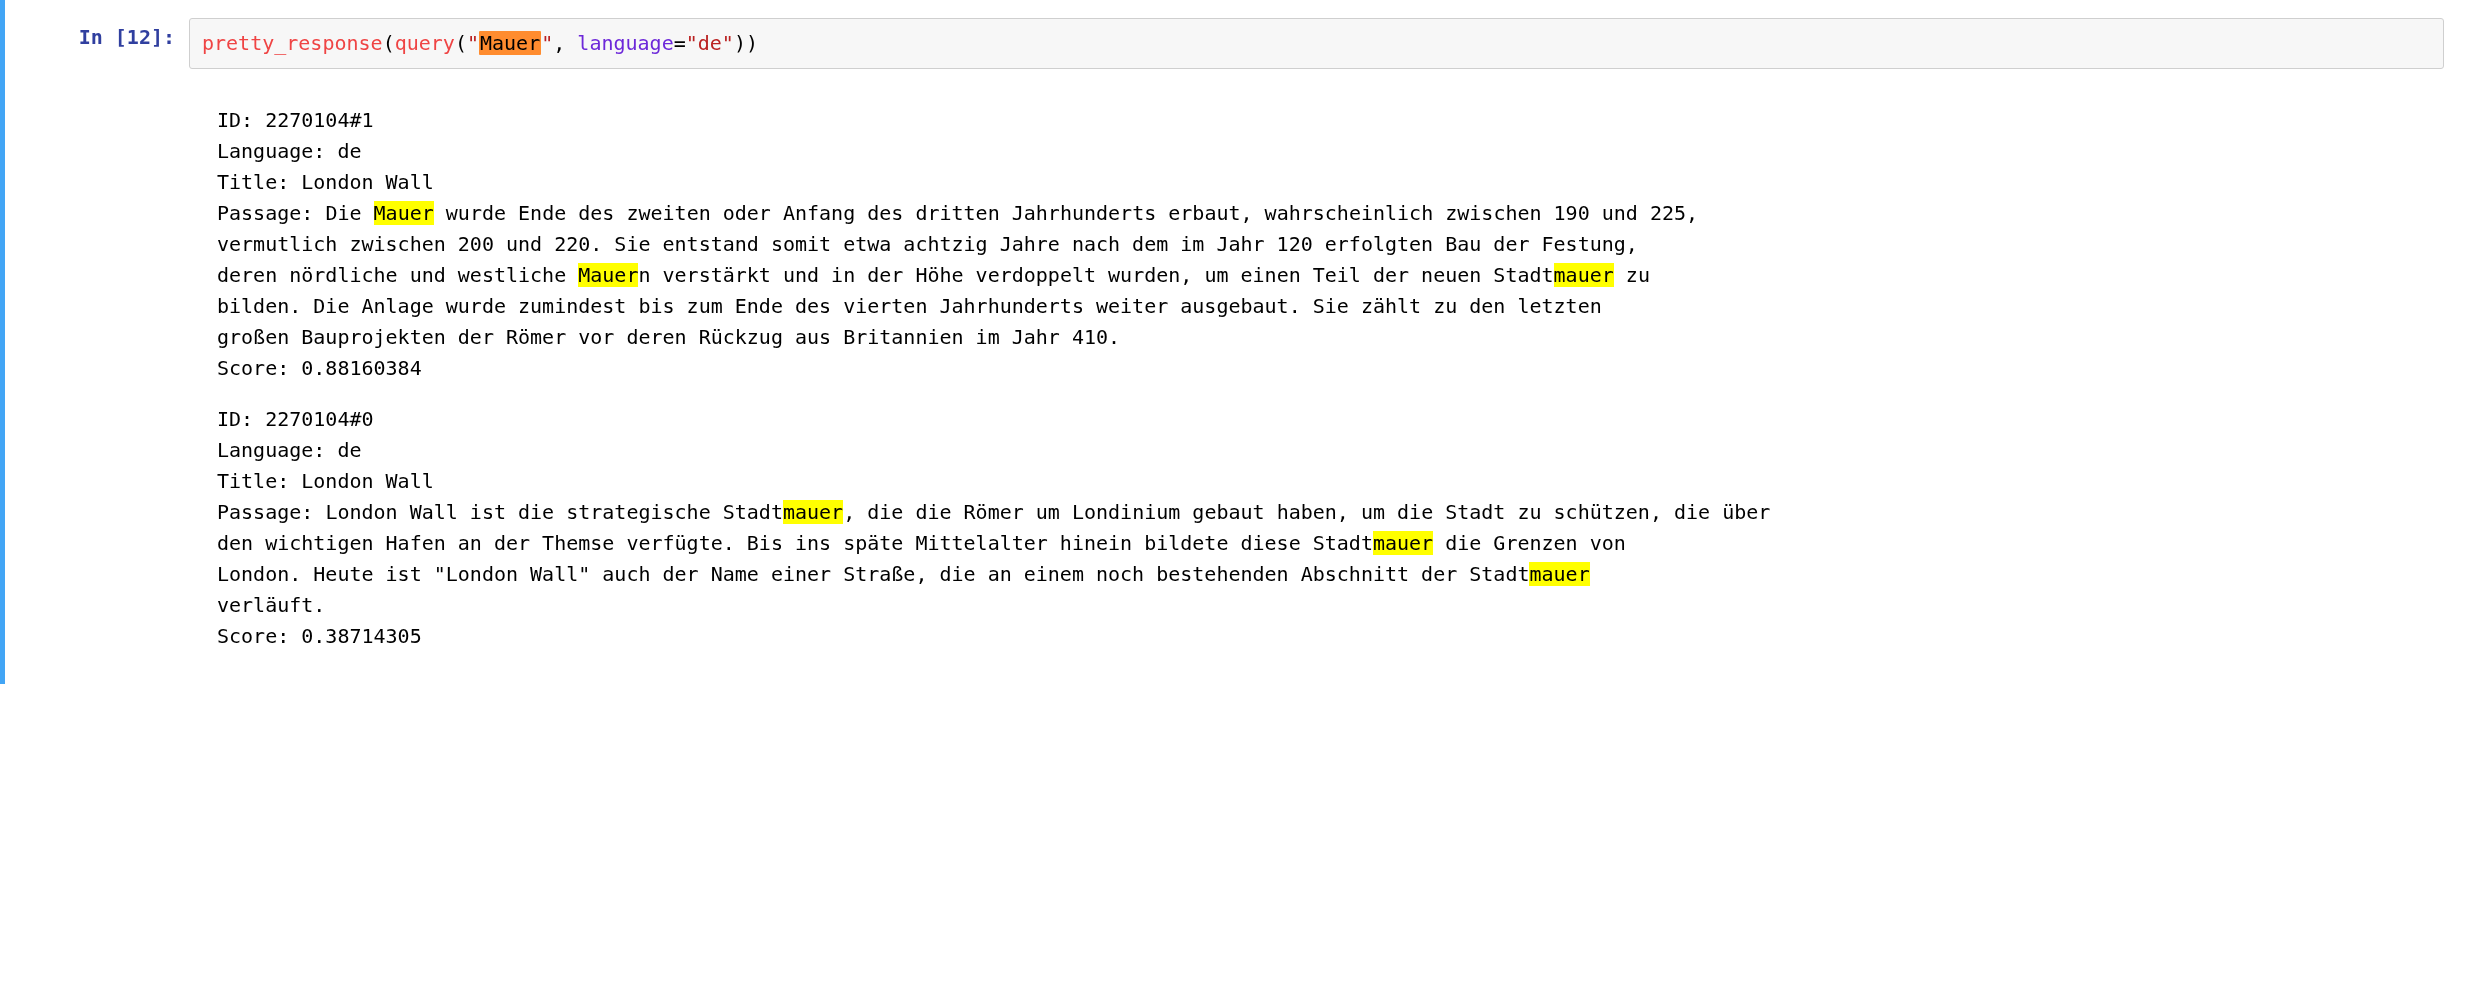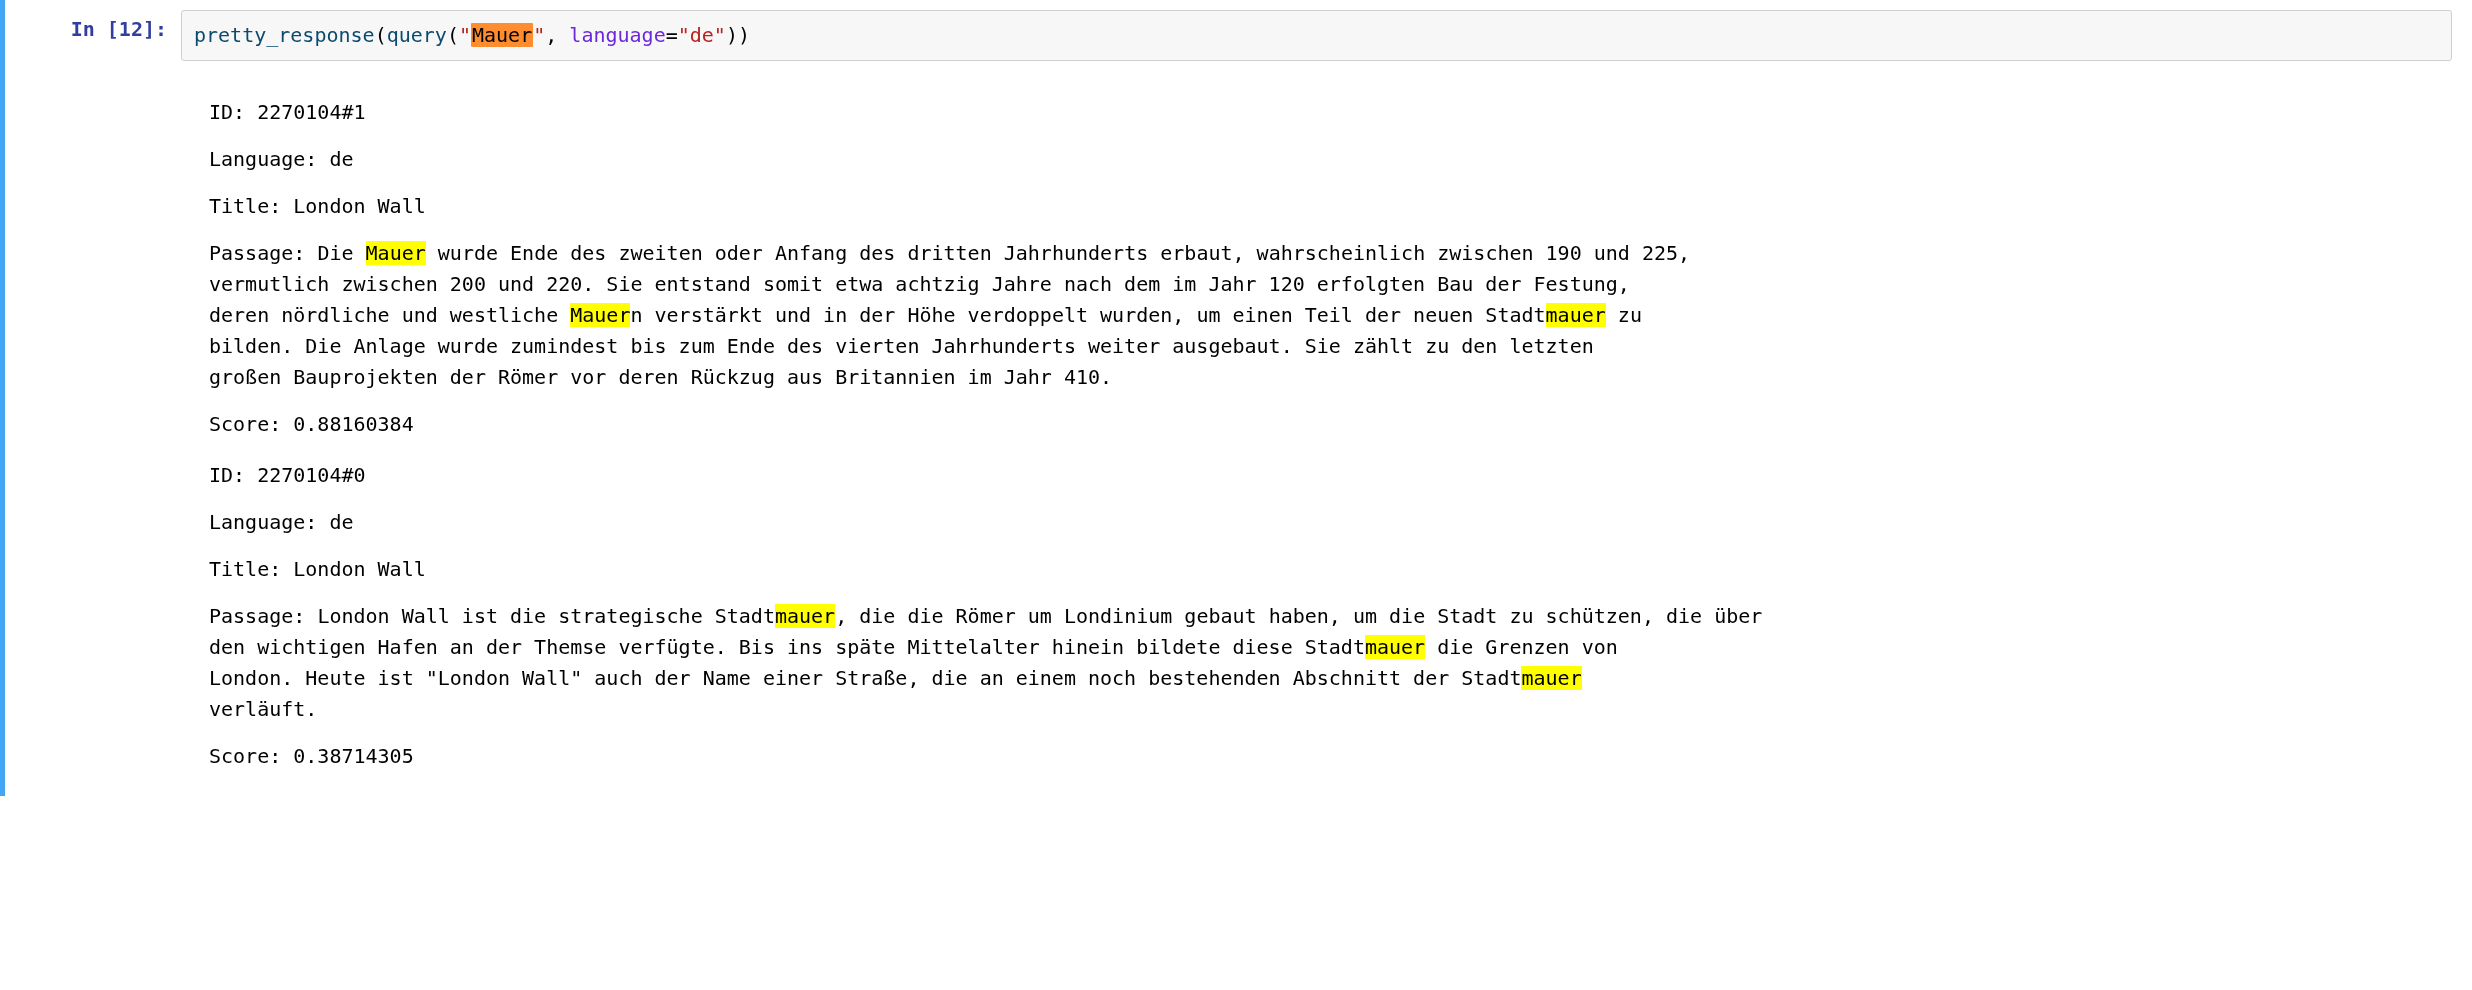--- a/index.html
+++ b/index.html
@@ -7,21 +7,21 @@
     padding: 0;
     background: #ffffff;
     font-family: Menlo, Monaco, "DejaVu Sans Mono", "Courier New", monospace;
     font-size: 20px;
     line-height: 1.55;
     color: #000000;
   }
   .cell {
     display: flex;
     border-left: 5px solid #42A5F5;
-    padding: 4px;
+    padding: 12px;
     width: 100%;
     box-sizing: border-box;
   }
   .prompt-col {
     flex: 0 0 172px;
     text-align: right;
     padding: 10px 14px 10px 0;
     box-sizing: border-box;
     user-select: none;
   }
@@ -39,21 +39,21 @@
     border-radius: 3px;
     background: #f7f7f7;
     padding: 9px 12px;
     margin-top: 6px;
     margin-bottom: 6px;
   }
   .code-line {
     font-family: inherit;
     white-space: pre;
   }
-  .tok-func { color: #0c4a6e; }
+  .tok-func { color: #ef4444; }
   .tok-paren { color: #000000; }
   .tok-kwarg { color: #6d28d9; }
   .tok-eq { color: #000000; }
   .tok-str { color: #BA2121; }
   .search-term {
     background: #FF8C2F;
     color: #000;
     padding: 0 1px;
     border-radius: 1px;
   }
@@ -64,21 +64,21 @@
     font-family: inherit;
     color: #000;
   }
   .result-block {
     margin-top: 20px;
   }
   .hl {
     background: #ffff00;
     color: #000;
   }
-  .kv-line { white-space: pre-wrap; margin-top: 16px; }
+  .kv-line { white-space: pre-wrap; }
 </style>
 </head>
 <body>
 
 <div class="cell">
   <div class="prompt-col">
     <span class="prompt-label">In [12]:</span>
   </div>
   <div class="body-col">
 

